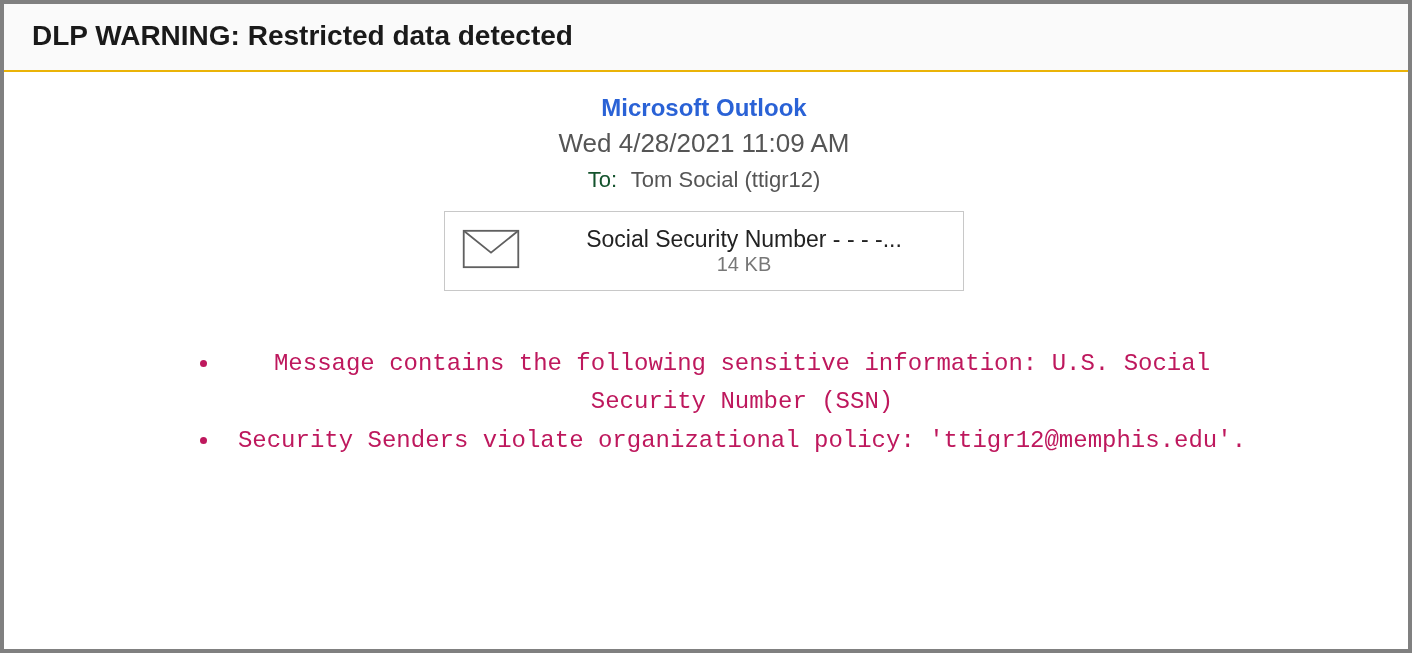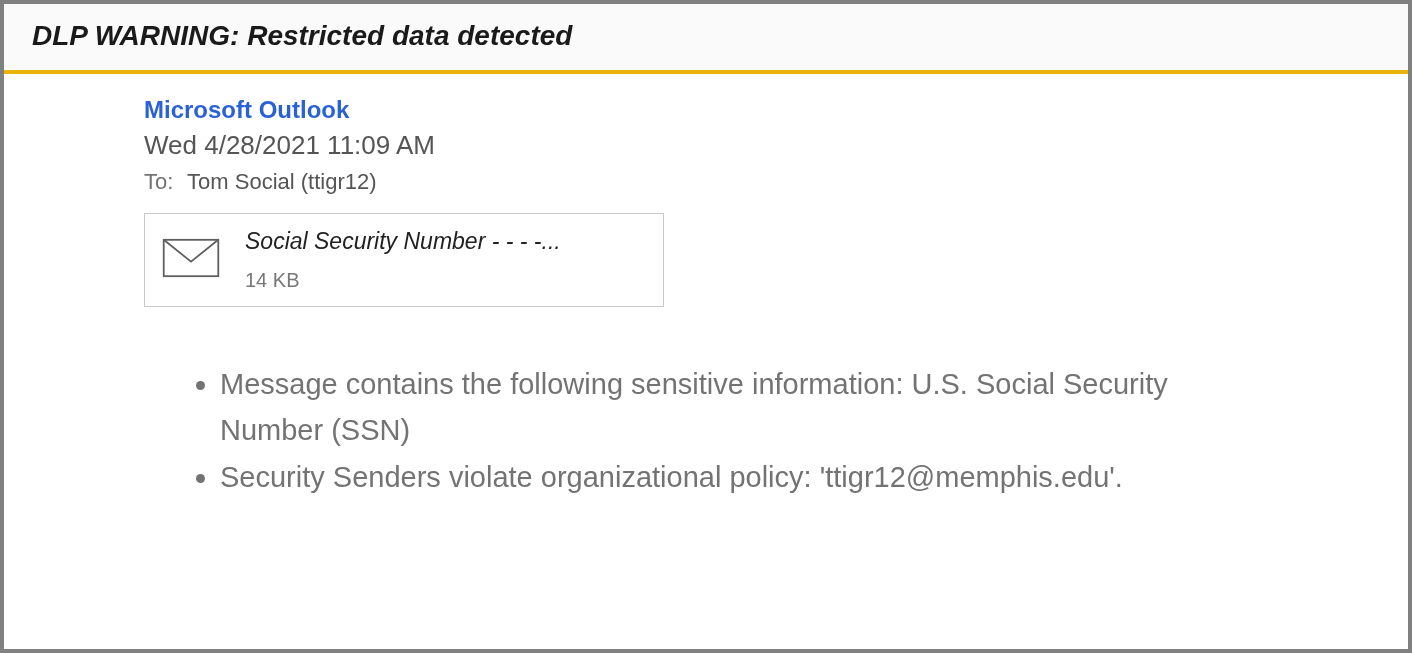--- a/index.html
+++ b/index.html
@@ -12,56 +12,56 @@
     }
     .window {
       background: #fafafa;
       width: 100%;
       height: 100%;
       display: flex;
       flex-direction: column;
     }
     .subject-bar {
       padding: 16px 28px 18px 28px;
-      border-bottom: 4px solid #eab308;
-      font-style: italic;
+      border-bottom: 2px solid #eab308;
     }
     .subject {
       font-size: 28px;
       font-weight: 600;
       color: #1a1a1a;
     }
     .message-pane {
       background: #ffffff;
       flex: 1;
       padding: 22px 0 0 0;
     }
     .inner {
       padding: 0 0 0 140px;
       max-width: 1260px;
+      text-align: center;
     }
     .sender {
       font-size: 24px;
       font-weight: 600;
       color: #2a62d6;
       margin-bottom: 6px;
     }
     .datetime {
       font-size: 26px;
       color: #555;
       margin-bottom: 8px;
     }
     .recipients {
       font-size: 22px;
       color: #333;
       margin-bottom: 18px;
     }
     .to-label {
       font-weight: 400;
-      color: #737373;
+      color: #14532d;
       margin-right: 8px;
     }
     .to-value { color: #555; }
     .attachment {
       display: inline-flex;
       align-items: center;
       border: 1px solid #c8c8c8;
       padding: 14px 20px 14px 16px;
       width: 520px;
       gap: 24px;
@@ -74,41 +74,41 @@
       fill: none;
       stroke-width: 2;
     }
     .attachment-meta { flex: 1; min-width: 0; }
     .attachment-name {
       font-size: 23px;
       color: #222;
       white-space: nowrap;
       overflow: hidden;
       text-overflow: ellipsis;
-      font-style: italic;
     }
     .attachment-size {
       font-size: 20px;
       color: #777;
-      margin-top: 14px;
+      margin-top: 0;
     }
     .body-text {
       margin-top: 54px;
       font-size: 24px;
       color: #222;
       line-height: 1.5;
     }
     .body-text ul {
       margin: 24px 0 28px 76px;
       padding: 0;
     }
     .body-text li {
-      font-size: 29px;
-      color: #737373;
+      font-size: 24px;
+      color: #be185d;
       line-height: 1.6;
+      font-family: Liberation Mono, monospace;
     }
     .footer-line {
       margin-top: 40px;
       font-size: 24px;
       color: #222;
     }
   </style>
 </head>
 <body>
 

